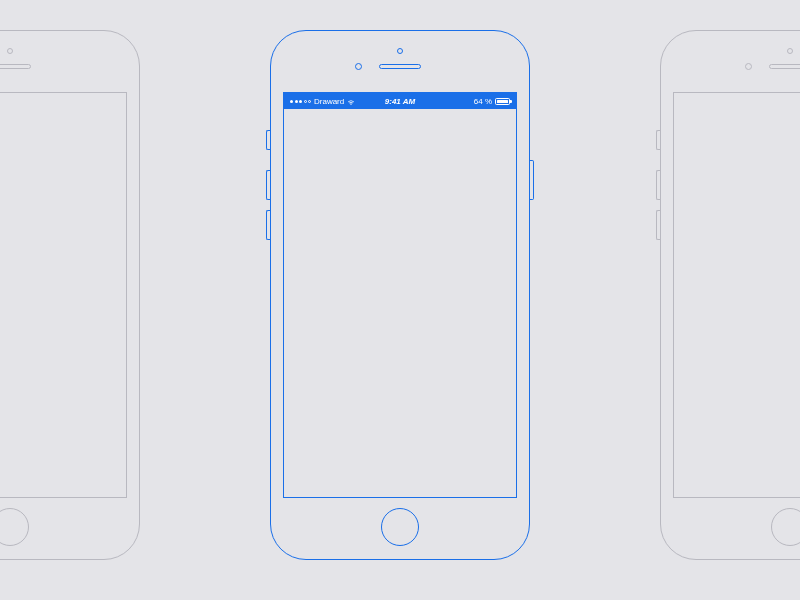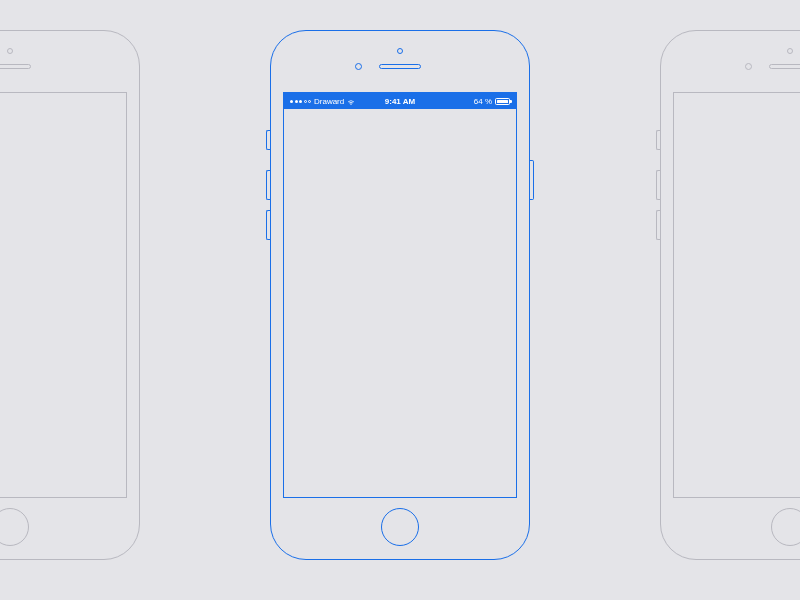--- a/index.html
+++ b/index.html
@@ -76,20 +76,21 @@
     .status-left, .status-right {
       display: flex;
       align-items: center;
       gap: 3px;
     }
     .status-center {
       position: absolute;
       left: 50%;
       transform: translateX(-50%);
       font-weight: 600;
+      font-style: italic;
     }
     .dots {
       display: flex;
       gap: 1.5px;
       align-items: center;
     }
     .dot {
       width: 3px; height: 3px;
       border-radius: 50%;
       background: #fff;

